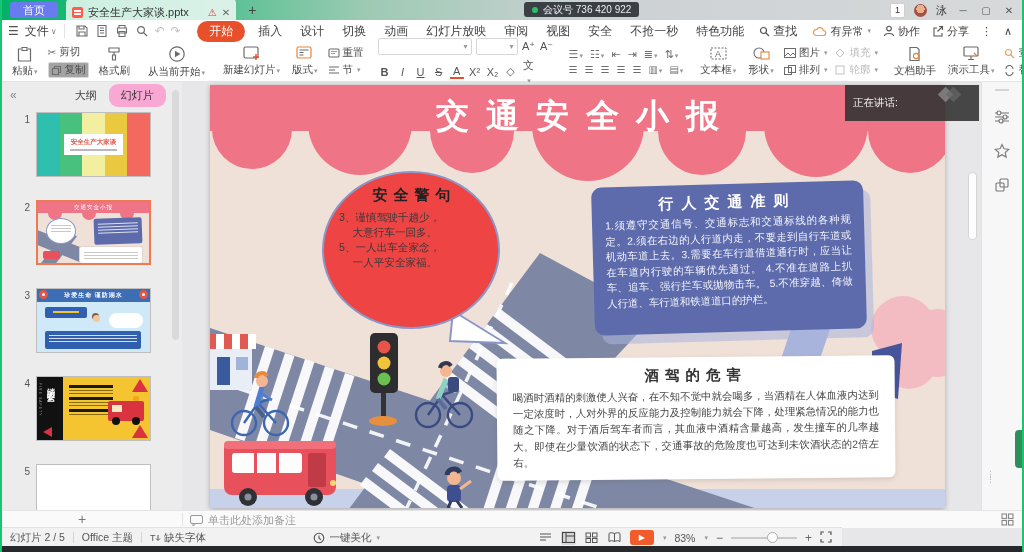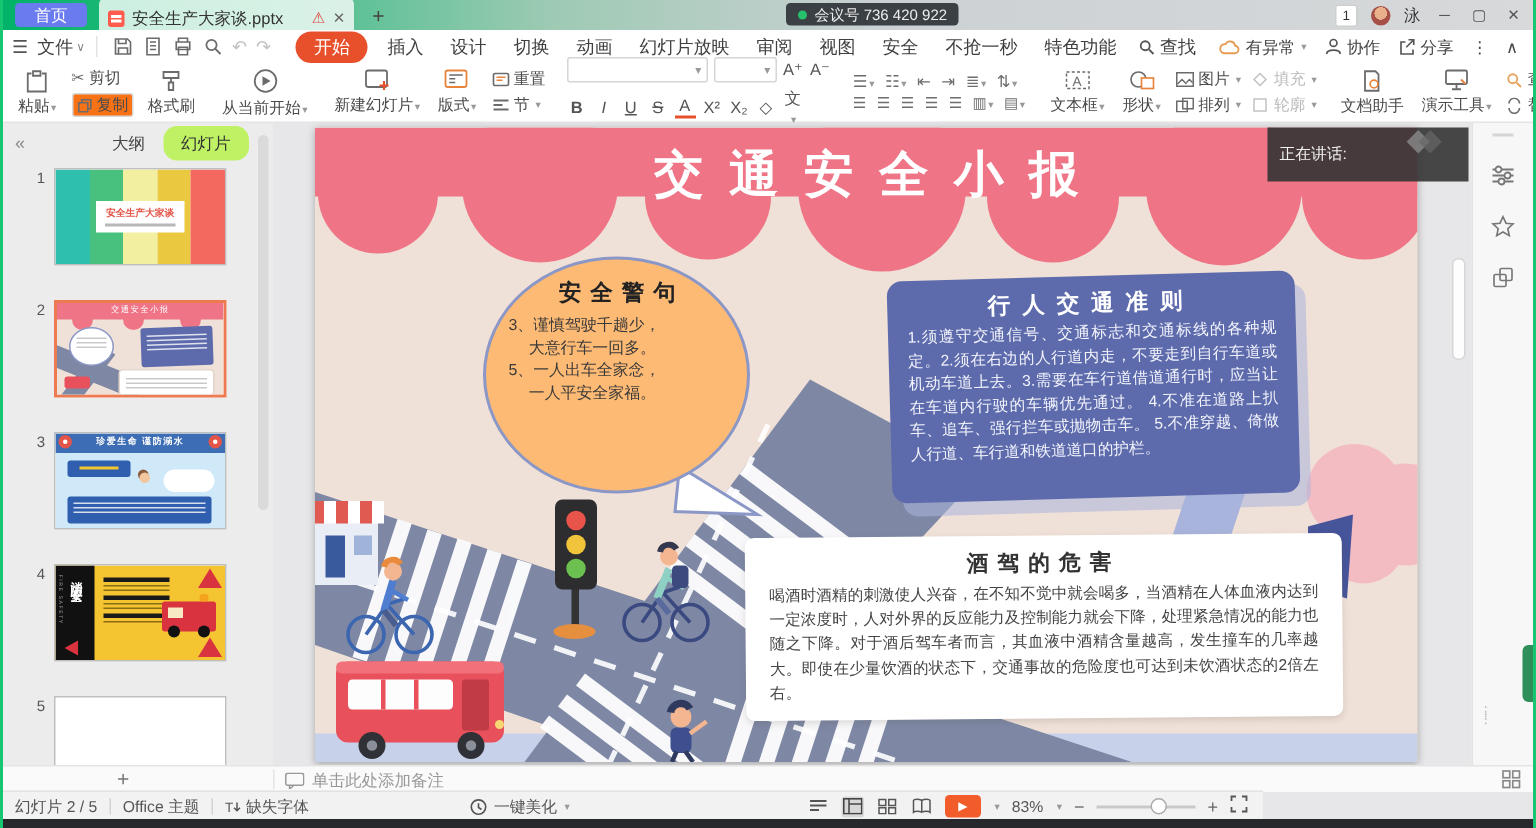--- a/index.html
+++ b/index.html
@@ -49,38 +49,38 @@
 
   
   #ribbon{position:absolute;left:2px;top:42px;width:1020px;height:40px;background:#fff;
     border-bottom:1px solid #e4e4e4;display:flex;align-items:stretch;padding:0 4px;box-sizing:border-box;
     font-size:10.5px;color:#4a4a4a;}
   .rsep{width:1px;background:#ebebeb;margin:4px 3px;}
   .rbig{display:flex;flex-direction:column;align-items:center;justify-content:center;gap:2px;padding:0 6px;white-space:nowrap;}
   .rbig .lab{font-size:10.5px;color:#4a4a4a;}
   .rstack{display:flex;flex-direction:column;justify-content:center;gap:3px;padding:0 4px;}
   .rsmall{display:flex;align-items:center;gap:3px;white-space:nowrap;}
-  .rsmall.sel{background:#f97316;border:1px solid #d8d8d8;border-radius:2px;padding:0 2px;}
+  .rsmall.sel{background:#a3a3a3;border:1px solid #d8d8d8;border-radius:2px;padding:0 2px;}
   .dis{color:#b9b9b9;}
   .fontgrp{display:flex;flex-direction:column;justify-content:center;gap:3px;padding:0 4px;}
   .frow{display:flex;align-items:center;gap:4px;}
   .combo{height:15px;border:1px solid #d6d6d6;border-radius:2px;background:#fff;display:flex;align-items:center;justify-content:flex-end;color:#999;font-size:8px;padding:0 3px;}
   .c1{width:86px}.c2{width:34px}
   .fbtn{font-size:11px;color:#555;width:14px;text-align:center;}
   .fbtn b{font-weight:bold}
   .glyphrow{display:flex;align-items:center;gap:7px;color:#6e6e6e;font-size:11px;}
   .paragrp{display:flex;flex-direction:column;justify-content:center;gap:3px;padding:0 5px;}
   .dd{font-size:7px;color:#999;margin-left:1px;}
 
   
   #sidebar{position:absolute;left:2px;top:82px;width:180px;height:428px;background:#ececec;overflow:hidden;}
   .sb-head{height:26px;display:flex;align-items:center;font-size:11px;color:#444;}
   .sb-head .coll{margin-left:8px;color:#888;font-size:12px;}
   .sb-head .otab{margin-left:58px;}
-  .sb-head .stab{margin-left:12px;background:#bef264;border-radius:9px;padding:4px 12px;color:#333;}
+  .sb-head .stab{margin-left:12px;background:#f9a8d4;border-radius:9px;padding:4px 12px;color:#333;}
   .thumbs{padding-top:4px;}
   .trow{display:flex;margin-bottom:23px;}
   .tnum{width:34px;text-align:right;padding-right:6px;font-size:10px;color:#555;padding-top:2px;box-sizing:border-box;}
   .tbox{width:115px;height:65px;background:#fff;border:1px solid #bfbfbf;position:relative;overflow:hidden;box-sizing:border-box;}
   .trow.sel .tbox{border:2px solid #ee7a52;}
   .sb-scroll{position:absolute;right:3px;top:8px;width:7px;height:250px;background:#dadada;border-radius:4px;}
 
   
   .s1-stripes{position:absolute;inset:0;display:flex;}
   .s1-stripes div{flex:1;}
@@ -125,21 +125,21 @@
   .s4-wheel{position:absolute;bottom:-4px;width:8px;height:8px;border-radius:50%;background:#111;}
   .s4-tri{position:absolute;width:0;height:0;border-left:8px solid transparent;border-right:8px solid transparent;border-bottom:13px solid #d8333f;}
 
   
   #main{position:absolute;left:182px;top:82px;width:798px;height:428px;background:#e7e7e9;}
   #slide{position:absolute;left:28px;top:3px;width:735px;height:423px;background:#f0e1d8;
     box-shadow:0 1px 5px rgba(0,0,0,.28);overflow:hidden;}
   #scene{position:absolute;left:0;top:0;}
   .slide-title{position:absolute;left:0;top:9px;width:100%;text-align:center;color:#fff;
     font-size:33px;font-weight:bold;letter-spacing:17px;text-indent:17px;z-index:3;}
-  .bubble{position:absolute;left:112px;top:86px;width:178px;height:158px;background:#fdba74;
+  .bubble{position:absolute;left:112px;top:86px;width:178px;height:158px;background:#ef4444;
     border:2px solid #8b97c6;border-radius:50%;z-index:3;box-sizing:border-box;}
   .bubble-in{position:absolute;left:15px;top:13px;right:8px;}
   .bubble-title{text-align:center;font-size:15px;font-weight:bold;color:#222;letter-spacing:6px;margin-bottom:5px;}
   .bubble-line{font-size:10.6px;color:#3a3a3a;line-height:1.42;white-space:nowrap;}
   .bluebox{position:absolute;left:383px;top:99px;width:272px;height:148px;background:#5d6bac;border-radius:10px;
     transform:rotate(-1.6deg);z-index:3;box-shadow:7px 9px 0 rgba(169,180,220,.55);}
   .bluebox .bt{ text-align:center;color:#fff;font-size:15px;font-weight:bold;letter-spacing:8px;margin-top:9px;}
   .bluebox .bb{color:#f2f3fb;font-size:10.4px;line-height:1.5;padding:3px 13px 0;text-align:justify;}
   .whitebox{position:absolute;left:287px;top:272px;width:398px;height:122px;background:#fff;border-radius:6px;
     transform:rotate(-.5deg);z-index:4;box-shadow:0 2px 5px rgba(90,80,70,.18);}

